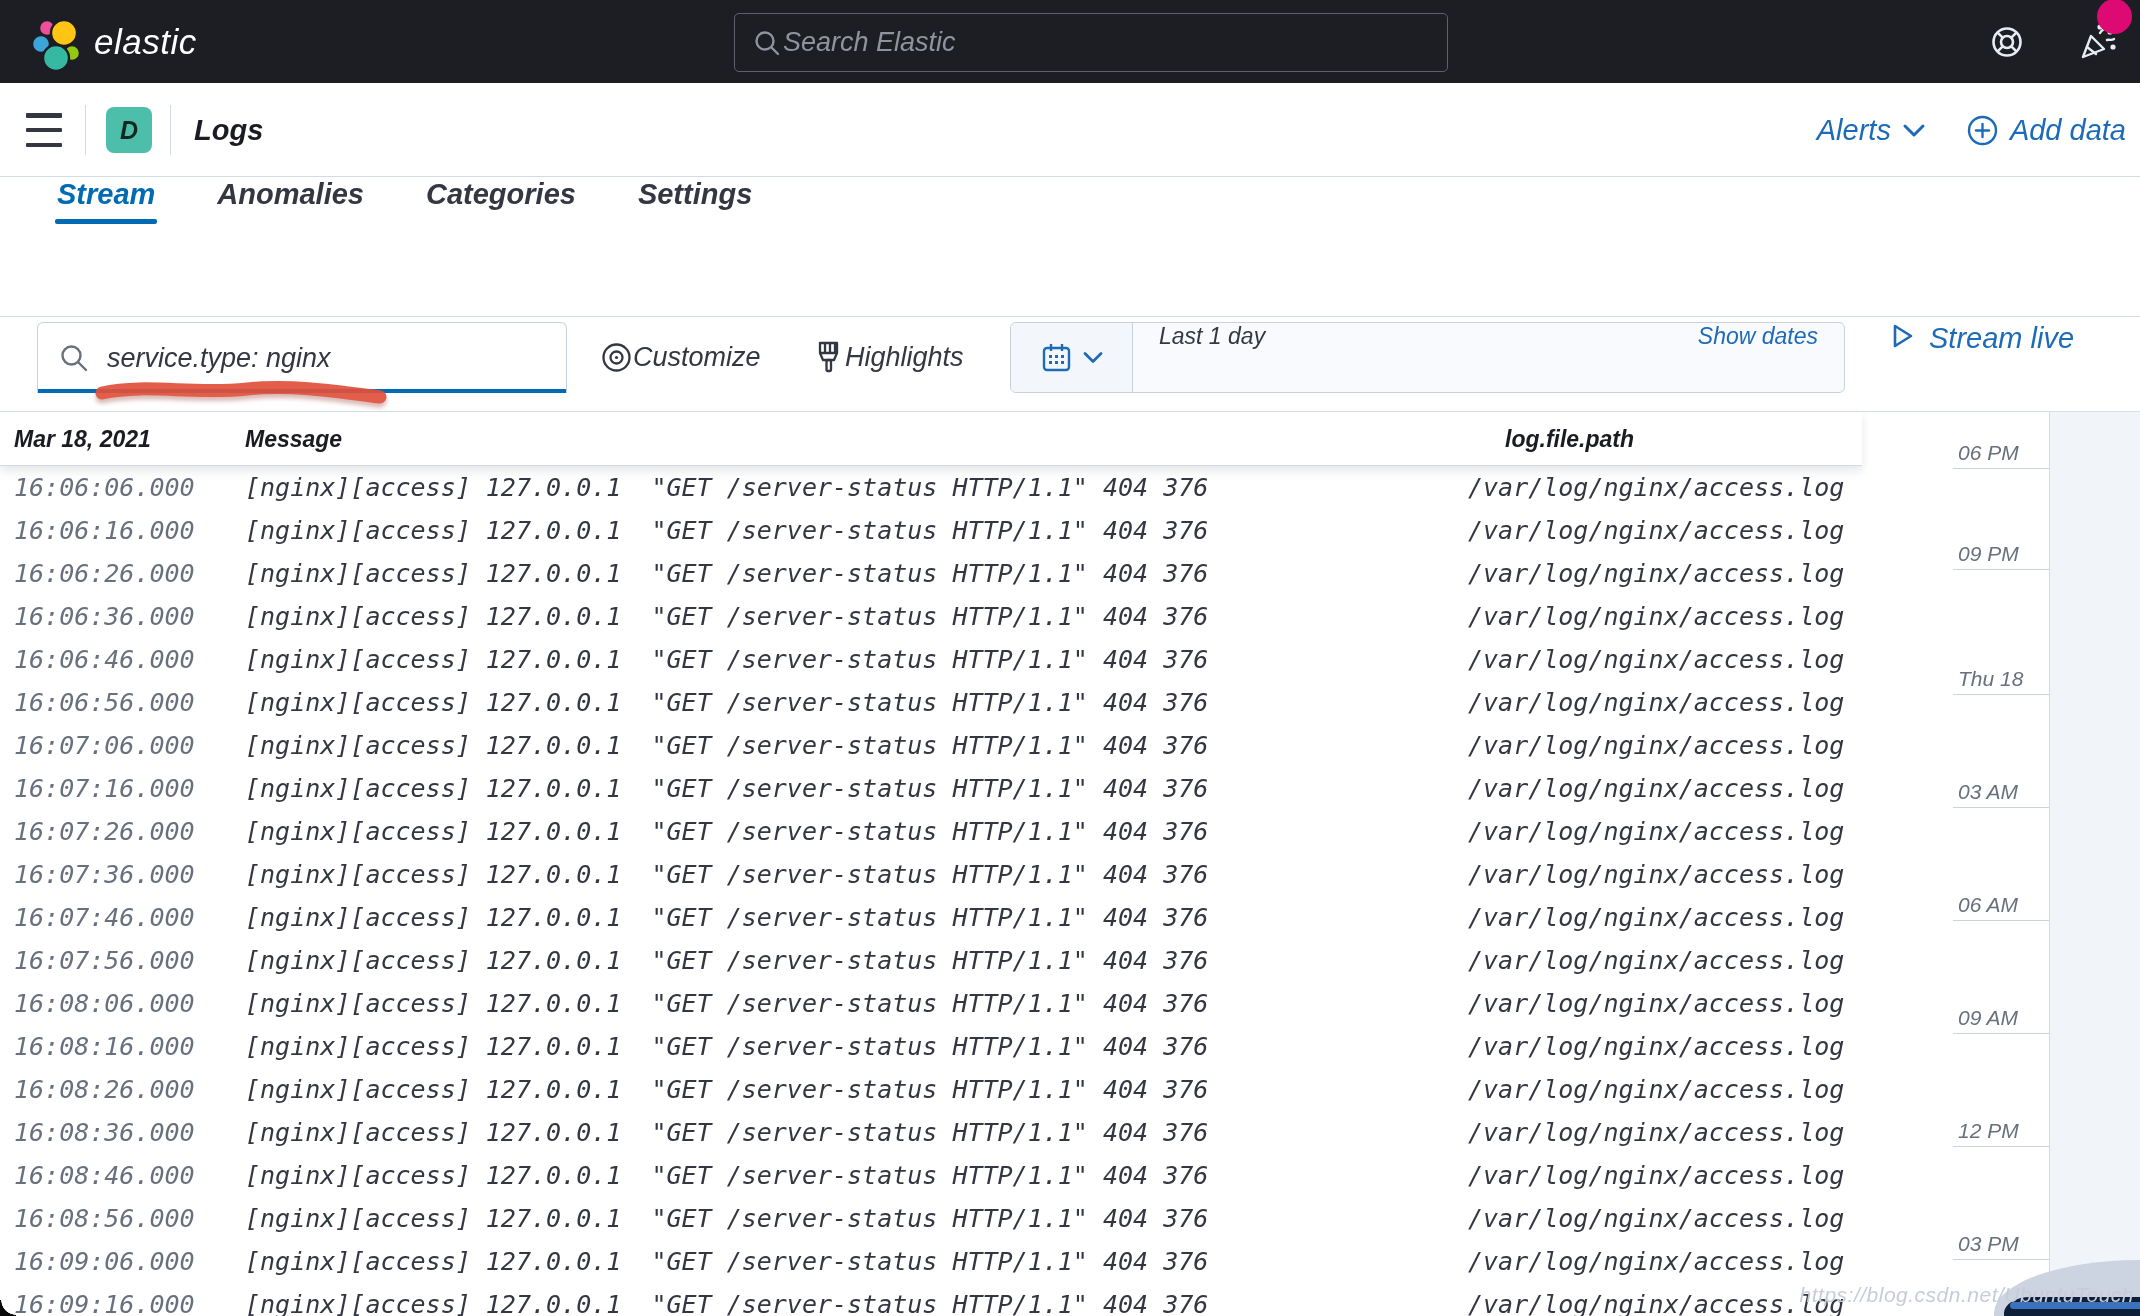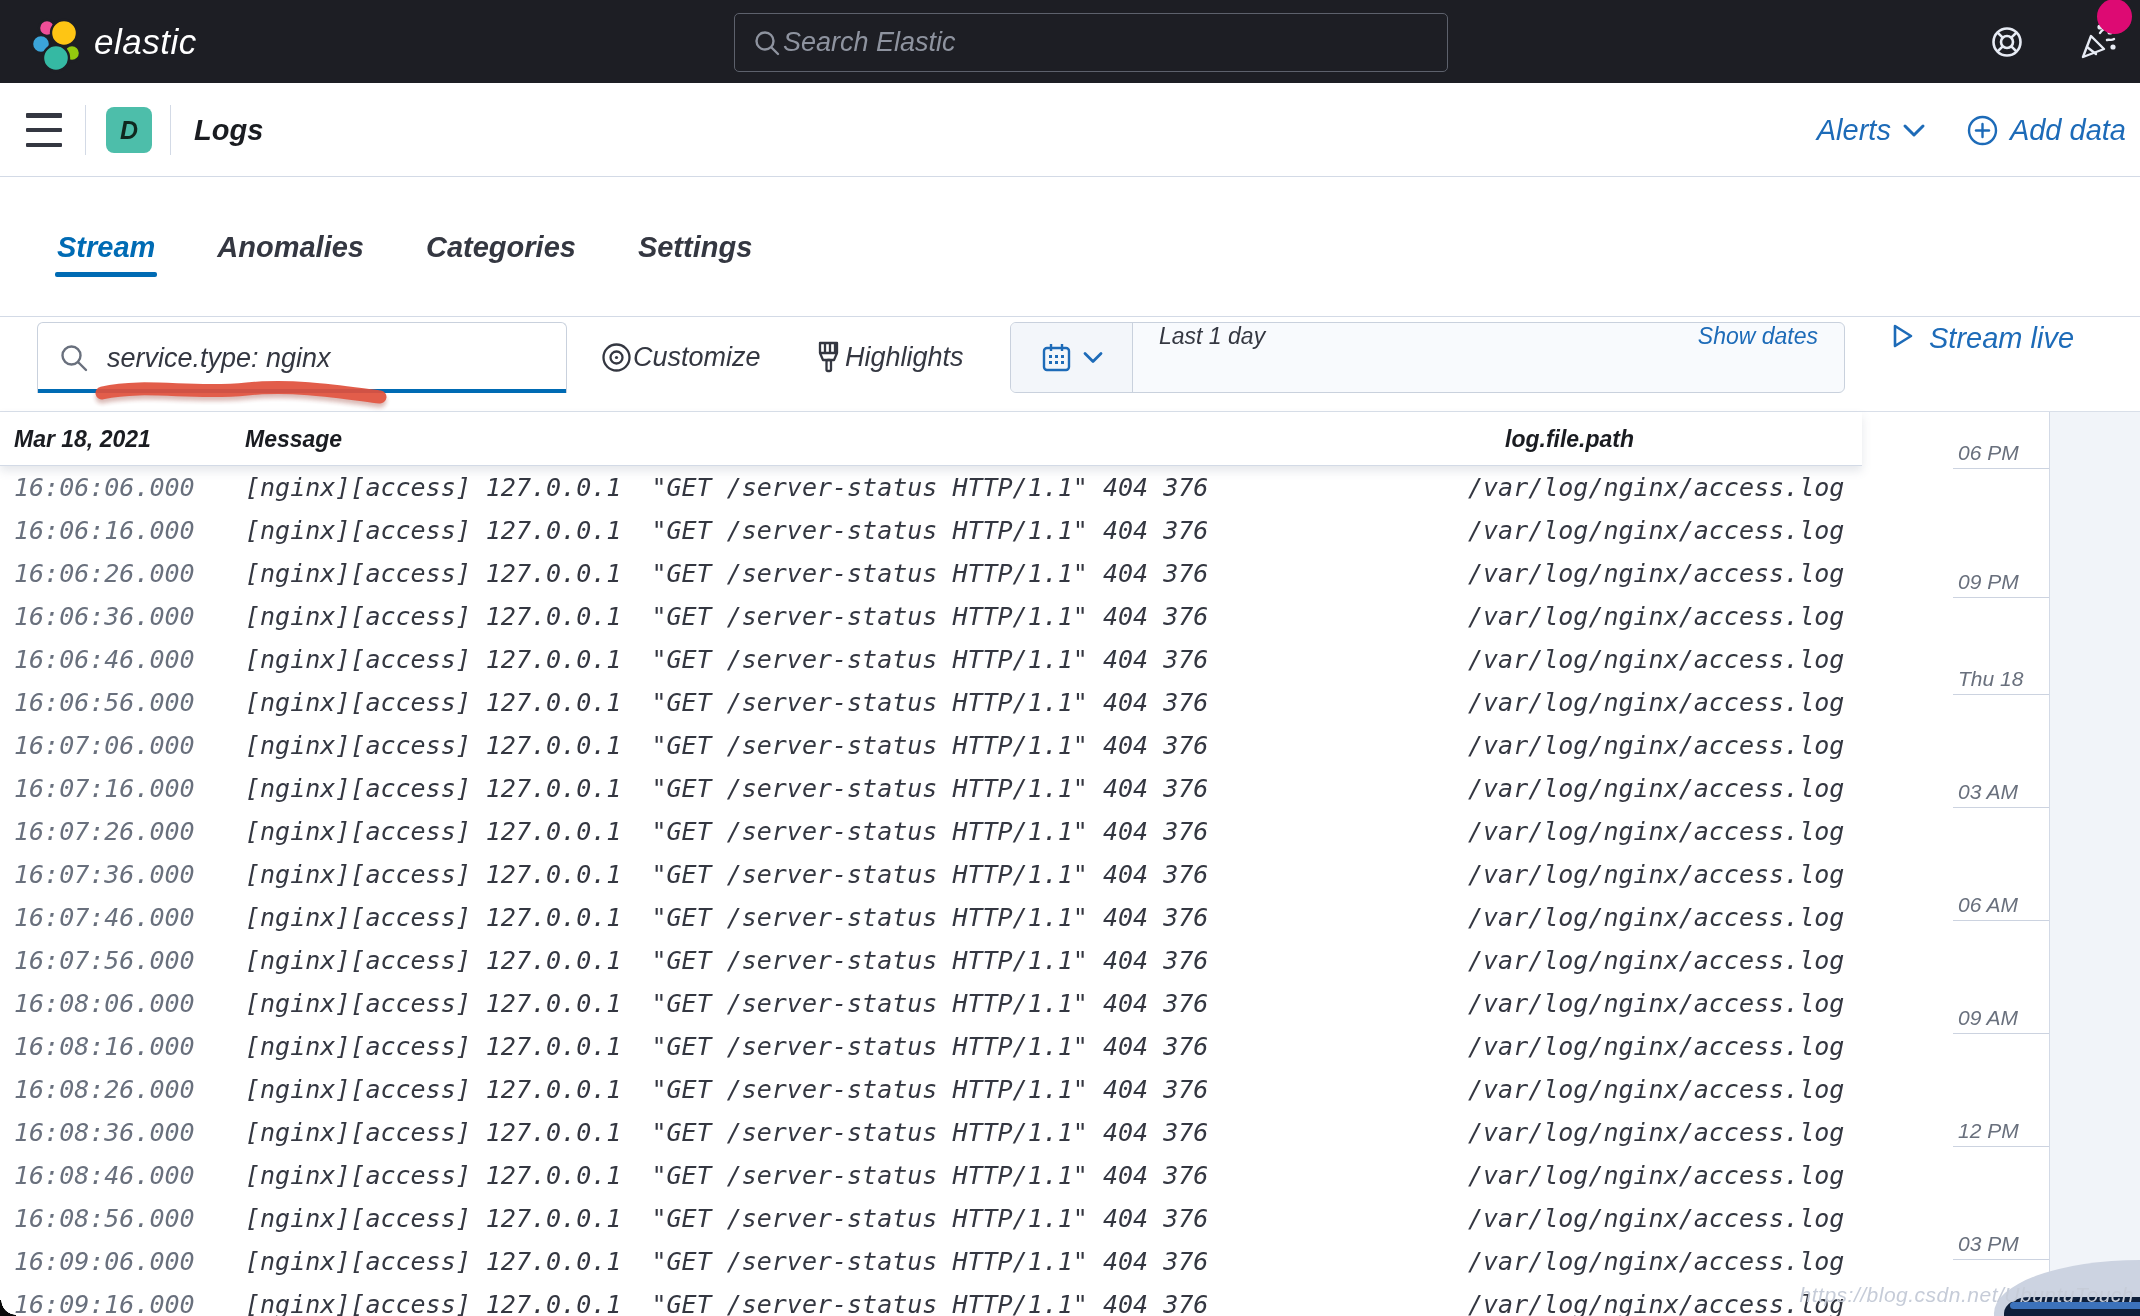--- a/index.html
+++ b/index.html
@@ -27,21 +27,21 @@
   
   .crumbbar { position:absolute; left:0; top:83px; width:100%; height:94px; background:#fff; border-bottom:1px solid #d3dae6; }
   .menu-btn { position:absolute; left:26px; top:30px; width:36px; height:34px; display:flex; flex-direction:column; justify-content:space-between; cursor:pointer; }
   .menu-btn i { display:block; height:4.5px; background:#343741; border-radius:1px; }
   .v-div { position:absolute; top:22px; width:1px; height:50px; background:#d3dae6; }
   .space-badge { position:absolute; left:106px; top:24px; width:46px; height:46px; border-radius:8px; background:#4dbeaa; color:#10281f; font-size:25px; font-weight:700; display:flex; align-items:center; justify-content:center; cursor:pointer; }
   .page-title { position:absolute; left:194px; top:0; height:94px; display:flex; align-items:center; font-size:29px; font-weight:600; color:#1a1c21; }
   .crumb-actions { position:absolute; right:14px; top:0; height:94px; display:flex; align-items:center; gap:40px; }
   .link-btn { display:flex; align-items:center; gap:11px; color:#1d6bb8; font-size:29px; cursor:pointer; }
   
-  .tabsrow { position:absolute; left:0; top:177px; width:100%; height:140px; border-bottom:1px solid #d3dae6; display:flex; align-items:center; padding-left:57px; gap:62px; background:#fff; }
+  .tabsrow { position:absolute; left:0; top:177px; width:100%; height:140px; border-bottom:1px solid #d3dae6; display:flex; padding-left:57px; gap:62px; background:#fff; }
   .tab { position:relative; font-size:29px; font-weight:600; color:#343741; cursor:pointer; line-height:34px; }
   .tab.active { color:#006BB4; }
   .tab.active::after { content:""; position:absolute; left:-2px; right:-2px; top:42px; height:5px; background:#006BB4; border-radius:2px; }
   
   .toolbar { position:absolute; left:0; top:317px; width:100%; height:95px; background:#fff; border-bottom:1px solid #d9dfe9; }
   .query-box { position:absolute; left:37px; top:5px; width:530px; height:71px; border:1px solid #c9d1dd; border-bottom:none; border-radius:6px 6px 0 0; background:#fff; display:flex; align-items:center; gap:17px; padding-left:20px; font-size:27px; color:#343741; }
   .query-focus-bar { position:absolute; left:0; right:0; bottom:0; height:4px; background:#006BB4; }
   .marker-svg { position:absolute; left:92px; top:60px; overflow:visible; pointer-events:none; z-index:3; }
   .tool-btn { position:absolute; top:5px; height:71px; display:flex; align-items:center; font-size:27px; color:#343741; cursor:pointer; }
   .datepicker { position:absolute; left:1010px; top:5px; width:835px; height:71px; border:1px solid #c9d1dd; border-radius:6px; background:#f8fafd; display:flex; overflow:hidden; }
@@ -358,21 +358,21 @@
     <span class="cell cell-time">16:09:16.000</span>
     <span class="cell cell-msg">[nginx][access] 127.0.0.1  "GET /server-status HTTP/1.1" 404 376</span>
     <span class="cell cell-path">/var/log/nginx/access.log</span>
   </div>
       </div>
 
     <div>
         <div class="tick" style="top: 27px;">
           <span class="tick-label">06 PM</span>
         </div>
-        <div class="tick" style="top: 156px; text-align: center;">
+        <div class="tick" style="top: 128px; text-align: center;">
           <span class="tick-label">09 PM</span>
         </div>
         <div class="tick" style="top: 253px;">
           <span class="tick-label">Thu 18</span>
         </div>
         <div class="tick" style="top: 366px;">
           <span class="tick-label">03 AM</span>
         </div>
         <div class="tick" style="top: 479px;">
           <span class="tick-label">06 AM</span>

